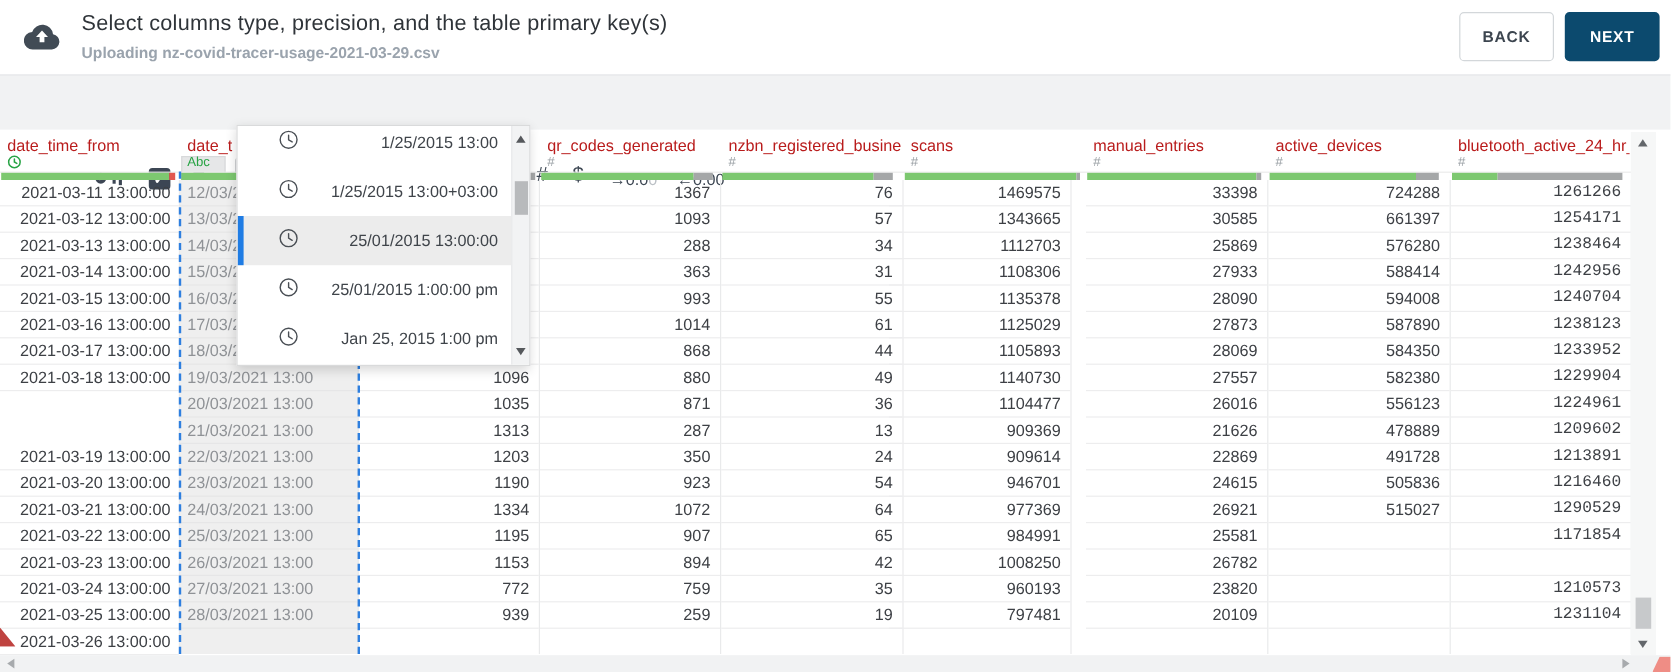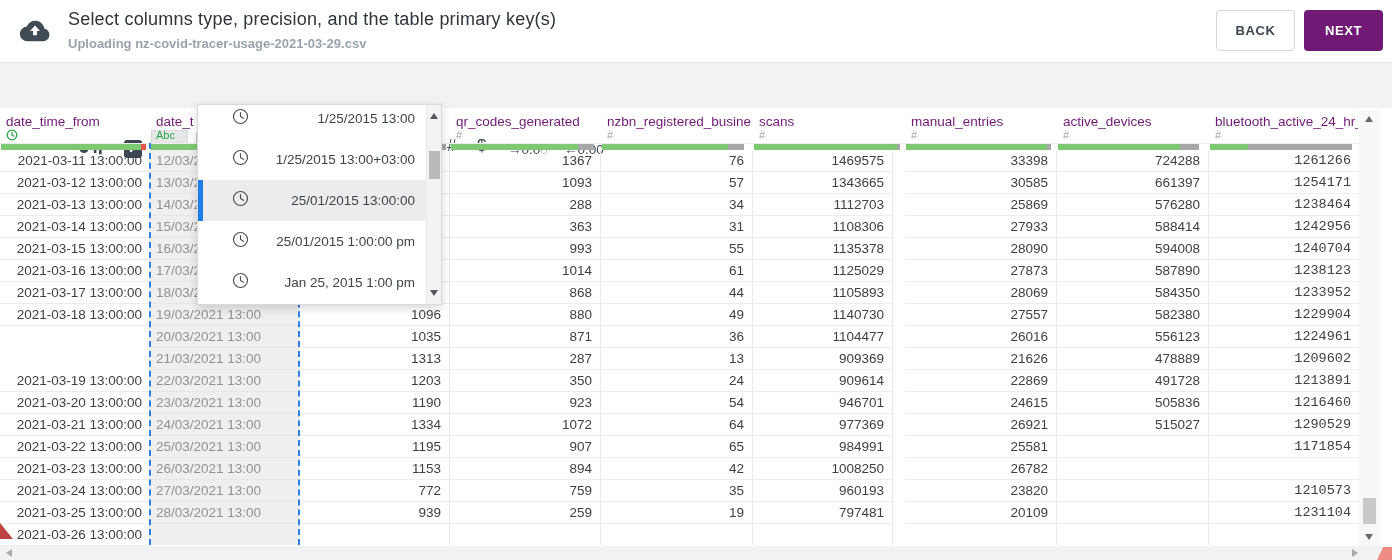--- a/index.html
+++ b/index.html
@@ -25,21 +25,21 @@
   .checkbox{position:absolute;left:124px;top:77px;width:18px;height:18px;background:#3c4654;border-radius:3px;color:#fff;
             display:flex;align-items:center;justify-content:center;font-size:12px;font-weight:700;cursor:pointer;}
   .type-select{position:absolute;left:196px;top:68px;width:234px;height:35px;background:#d8dbdd;border:1px solid #c5c8ca;border-radius:3px;
                box-sizing:border-box;display:flex;align-items:center;cursor:pointer;}
   .type-select .lbl{font-size:14px;color:#565f67;margin-left:8px;}
   .tool-glyph{position:absolute;top:73px;font-size:17px;color:#3e4854;cursor:pointer;}
   .prec{position:absolute;top:79px;font-size:13.5px;color:#3e4854;cursor:pointer;white-space:nowrap;}
   .prec .muted{color:#bcc1c6;}
 
   
-  .col-header{position:absolute;top:114px;font-size:13.5px;color:#701a75;white-space:nowrap;overflow:hidden;cursor:pointer;}
+  .col-header{position:absolute;top:114px;font-size:13.5px;color:#b91c1c;white-space:nowrap;overflow:hidden;cursor:pointer;}
   .type-marker{position:absolute;top:129px;font-size:11px;white-space:nowrap;}
   .bar-strip{position:absolute;left:0;top:143px;width:1360px;height:6px;border-top:1px solid #ececec;}
   .bar-seg{position:absolute;top:0;height:6px;}
 
   
   .col-box{position:absolute;top:150px;height:395px;box-sizing:border-box;border-right:1px solid #e9eaeb;}
   .col-box.sel{background:#efefef;}
   .cell{height:22px;line-height:21px;box-sizing:border-box;border-bottom:1px solid #ededee;
         font-size:13.5px;color:#3d4045;white-space:nowrap;overflow:hidden;}
   .cell.r{text-align:right;padding-right:8px;}
@@ -83,21 +83,21 @@
   <div class="topbar">
     <span class="abs" style="left:20px;top:20px;">
       <svg width="30" height="22" viewBox="0 0 30 22">
         <path fill="#414b55" d="M24.2 8.5A9 9 0 0 0 6.8 6.6 7.3 7.3 0 0 0 7.6 21.2h15.6a6.4 6.4 0 0 0 1-12.7z"></path>
         <path fill="#ffffff" d="M15 5.5l5 5.4h-3v4.3h-4v-4.3h-3z"></path>
       </svg>
     </span>
     <div class="title">Select columns type, precision, and the table primary key(s)</div>
     <div class="subtitle">Uploading nz-covid-tracer-usage-2021-03-29.csv</div>
     <button class="btn btn-back">BACK</button>
-    <button class="btn btn-next" id="next-btn" style="background: #701a75;">NEXT</button>
+    <button class="btn btn-next" id="next-btn" style="background: #0c4a6e;">NEXT</button>
   </div>
 
   <div class="toolbar">
     <span class="abs" style="left:79px;top:78px;">
       <svg width="24" height="15" viewBox="0 0 24 15">
         <circle cx="5" cy="7.5" r="4.6" fill="#3c4654"></circle>
           <circle cx="4.1" cy="7.5" r="1.7" fill="#f1f2f3"></circle>
         <rect x="9" y="5.7" width="14.5" height="3.4" rx="1" fill="#3c4654"></rect>
         <rect x="14.8" y="7.5" width="2.6" height="4.6" fill="#3c4654"></rect>
         <rect x="20" y="7.5" width="2.6" height="5.8" fill="#3c4654"></rect>

